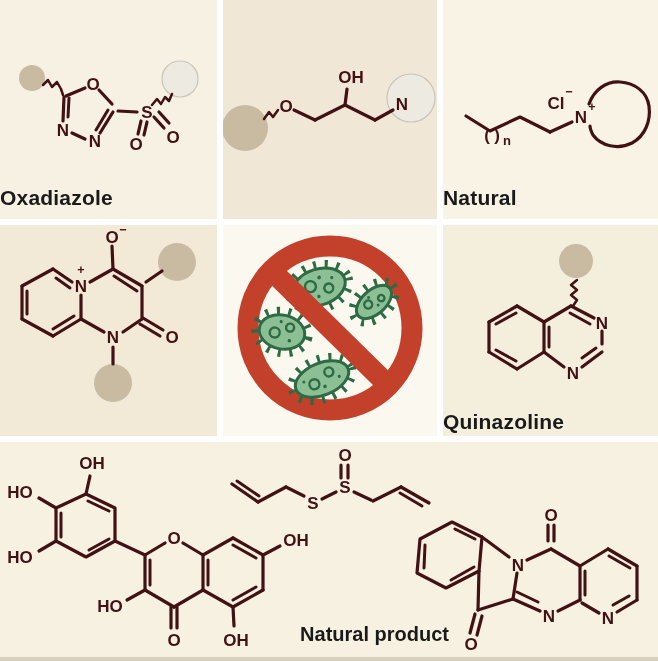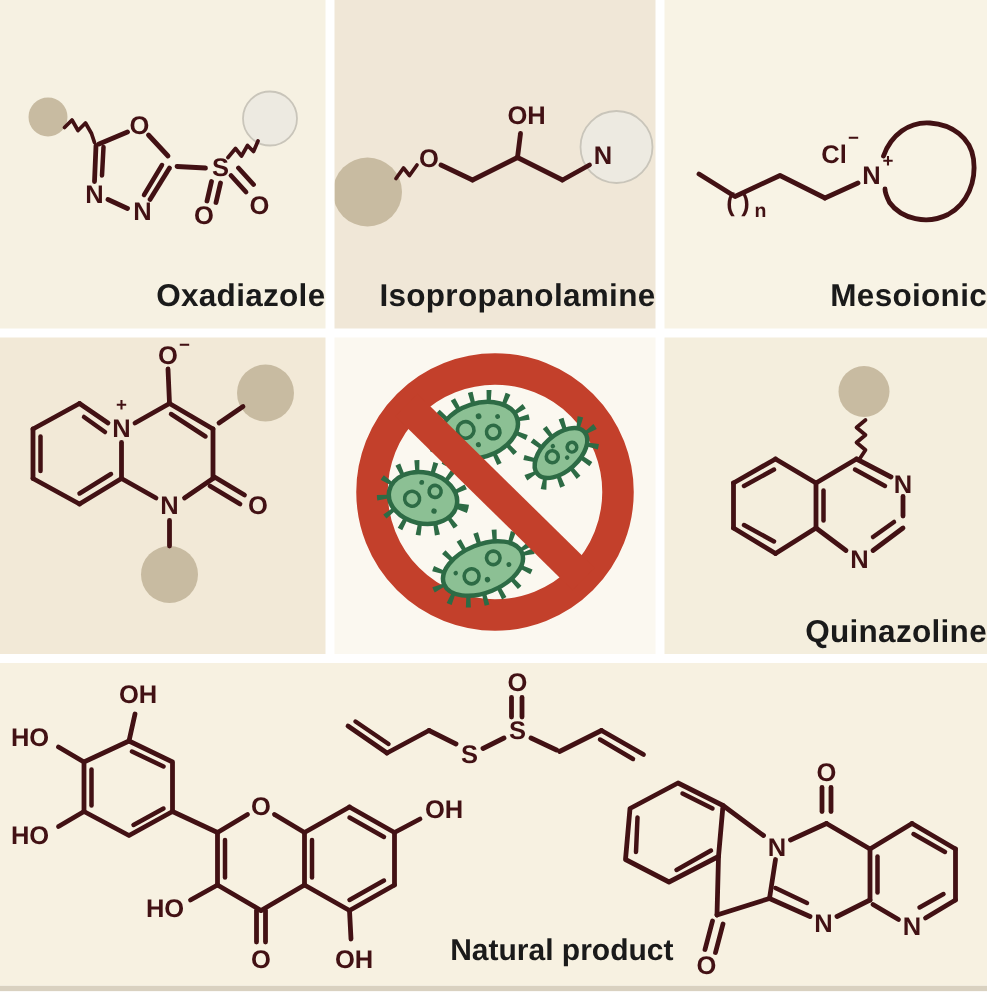--- a/index.html
+++ b/index.html
@@ -9,21 +9,21 @@
         grid-template-rows:219px 211px 215px;gap:6px;background:#ffffff;}
   .panel{position:relative;overflow:hidden;}
   .p-tl{background:#f6f1e2;}
   .p-tm{background:#f0e7d7;}
   .p-tr{background:#f8f3e5;}
   .p-ml{background:#f2e9d7;}
   .p-mc{background:#fbf8f0;}
   .p-mr{background:#f4eedd;}
   .p-bot{grid-column:1 / 4;background:#f7f1e1;}
   .panel svg{position:absolute;left:0;top:0;width:100%;height:100%;display:block;}
-  .title{position:absolute;left:0;right:0;text-align:right;font-weight:bold;
+  .title{position:absolute;left:0;right:0;text-align:left;font-weight:bold;
          font-size:21px;color:#1a1a1a;letter-spacing:0.2px;}
   .t-top{bottom:9px;}
   .t-mid{bottom:2px;}
   .np-title{position:absolute;left:277px;top:181px;width:172px;text-align:right;
             font-weight:bold;font-size:20px;color:#1a1a1a;}
   .strip{width:658px;height:4px;background:#d9d1c0;}
   
   .b{stroke:#421114;stroke-width:3.2;fill:none;stroke-linecap:round;stroke-linejoin:round;}
   .bi{stroke:#421114;stroke-width:3;fill:none;stroke-linecap:round;}
   .sq{stroke:#421114;stroke-width:2.5;fill:none;stroke-linecap:round;stroke-linejoin:round;}
@@ -86,39 +86,38 @@
           <line class="b" x1="71" y1="110" x2="92" y2="120"></line>
           <line class="b" x1="92" y1="120" x2="122" y2="105"></line>
           <line class="b" x1="122" y1="105" x2="124" y2="89"></line>
           <line class="b" x1="122" y1="105" x2="152" y2="120"></line>
           <line class="b" x1="152" y1="120" x2="170" y2="110"></line>
         </g>
         <text class="atom" x="63" y="106" dominant-baseline="central">O</text>
         <text class="atom" x="128" y="77" dominant-baseline="central">OH</text>
         <text class="atom" x="179" y="104" dominant-baseline="central">N</text>
       </svg>
-      <div class="title t-top">Isopropanolamine</div>
     </section>
 
     <section class="panel p-tr">
       <svg viewBox="0 0 215 219">
         <g>
           <polyline class="b" points="23,116 47,131 77,117 107,132"></polyline>
           <line class="b" x1="107" y1="132" x2="129" y2="122"></line>
           <path class="b" d="M146,104 C151,90 163,81 177,82 C192,83 204,92 206,106 C208,121 202,136 189,143 C175,150 158,146 150,135 C148,131 147,128 147,126"></path>
         </g>
         <text class="atom" x="44" y="135" dominant-baseline="central">(</text>
         <text class="atom" x="54" y="135" dominant-baseline="central">)</text>
         <text class="sub" x="64" y="140" dominant-baseline="central">n</text>
         <text class="atom" x="113" y="103" dominant-baseline="central">Cl</text>
         <text class="chg" x="126" y="92" dominant-baseline="central">−</text>
         <text class="atom" x="138" y="117" dominant-baseline="central">N</text>
         <text class="chg" x="149" y="107" dominant-baseline="central">+</text>
       </svg>
-      <div class="title t-top">Mesoionic</div>
+      <div class="title t-top">Natural</div>
     </section>
 
     <section class="panel p-ml">
       <svg viewBox="0 0 217 211">
         <circle class="rc" cx="177" cy="37" r="19"></circle>
         <circle class="rc" cx="113" cy="158" r="19"></circle>
         <g>
           <line class="b" x1="112" y1="21" x2="113" y2="44"></line>
           <line class="b" x1="113" y1="44" x2="142" y2="61"></line>
           <line class="bi" x1="114" y1="51" x2="137" y2="66"></line>

